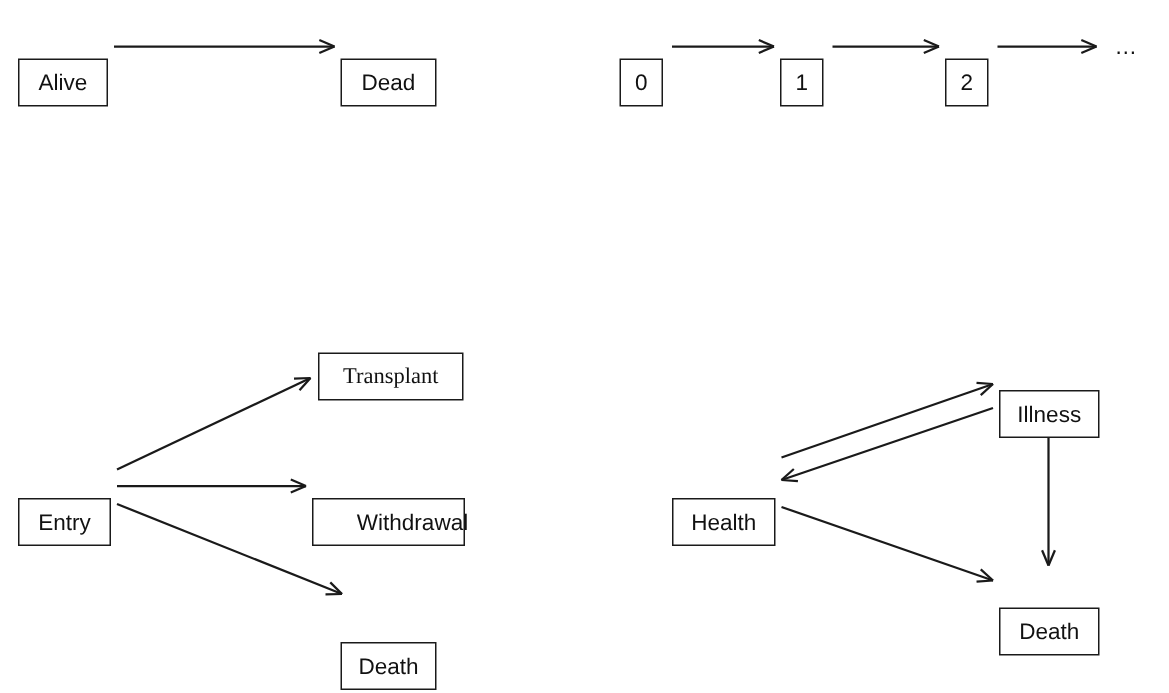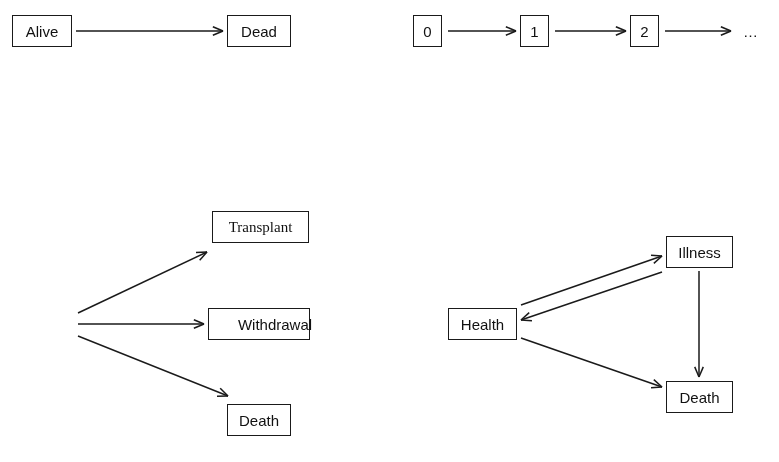--- a/index.html
+++ b/index.html
@@ -35,20 +35,21 @@
     box-sizing: border-box;
     border: 1.6px solid #1a1a1a;
     background: #ffffff;
     display: flex;
     align-items: center;
     justify-content: center;
     font-size: 15px;
     line-height: 1;
     color: #111111;
     white-space: nowrap;
+    margin-top: 24px;
   }
   .node-label {
     display: block;
     padding: 0 2px;
   }
   .ellipsis {
     position: absolute;
     font-size: 15px;
     line-height: 1;
     letter-spacing: 1px;
@@ -147,20 +148,23 @@
     <div class="node" style="left: 413px; top: 15px; width: 29px; height: 32px;">
       <span class="node-label">0</span>
     </div>
     <div class="node" style="left: 520px; top: 15px; width: 29px; height: 32px;">
       <span class="node-label">1</span>
     </div>
     <div class="node" style="left: 630px; top: 15px; width: 29px; height: 32px;">
       <span class="node-label">2</span>
     </div>
     <div class="ellipsis" style="left: 743px; top: 24px;">…</div>
+    <div class="node" style="left: 12px; top: 308px; width: 62px; height: 32px;">
+      <span class="node-label">Entry</span>
+    </div>
     <div class="node" style="left: 212px; top: 211px; width: 97px; height: 32px; font-family: Liberation Serif, serif;">
       <span class="node-label">Transplant</span>
     </div>
     <div class="node" style="left: 208px; top: 308px; width: 102px; height: 32px; padding-left: 32px;">
       <span class="node-label">Withdrawal</span>
     </div>
     <div class="node" style="left: 227px; top: 404px; width: 64px; height: 32px;">
       <span class="node-label">Death</span>
     </div>
     <div class="node" style="left: 448px; top: 308px; width: 69px; height: 32px;">

